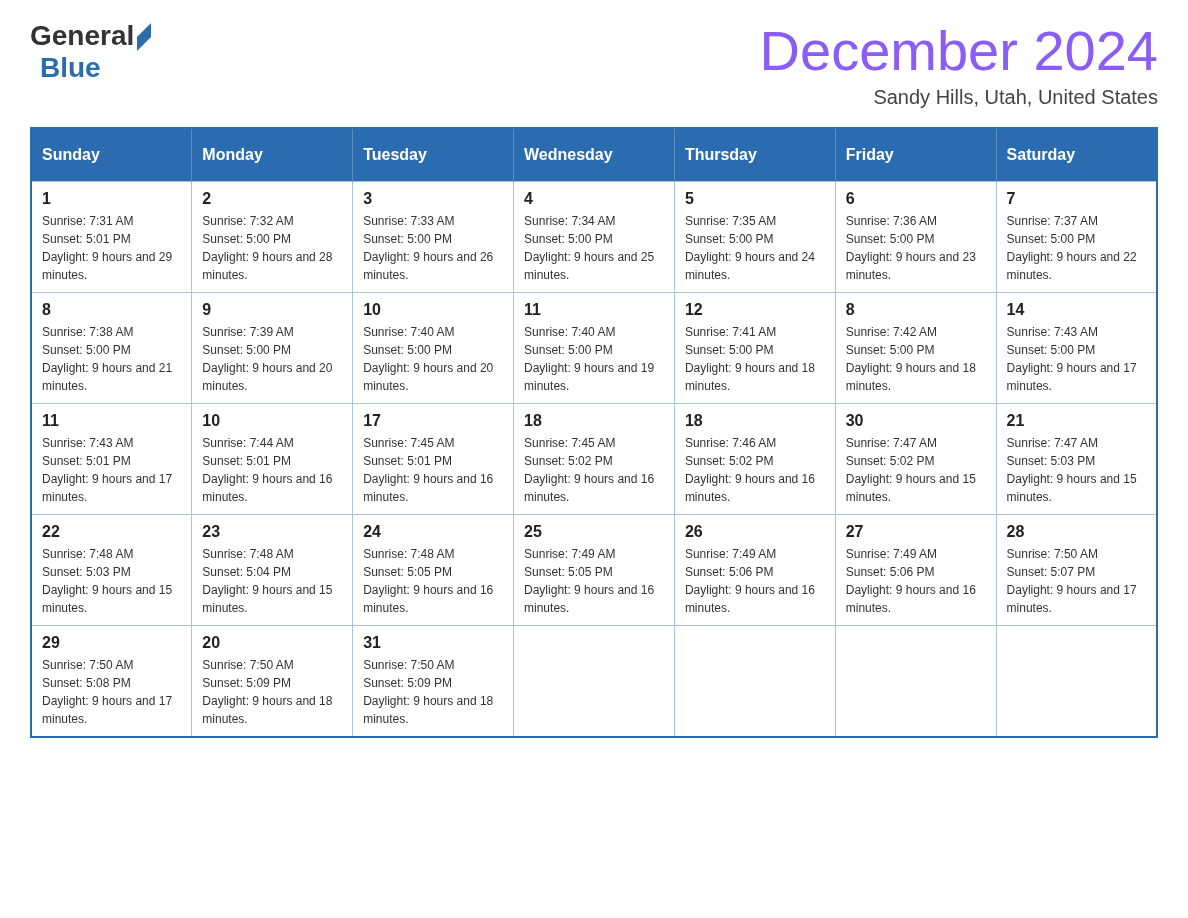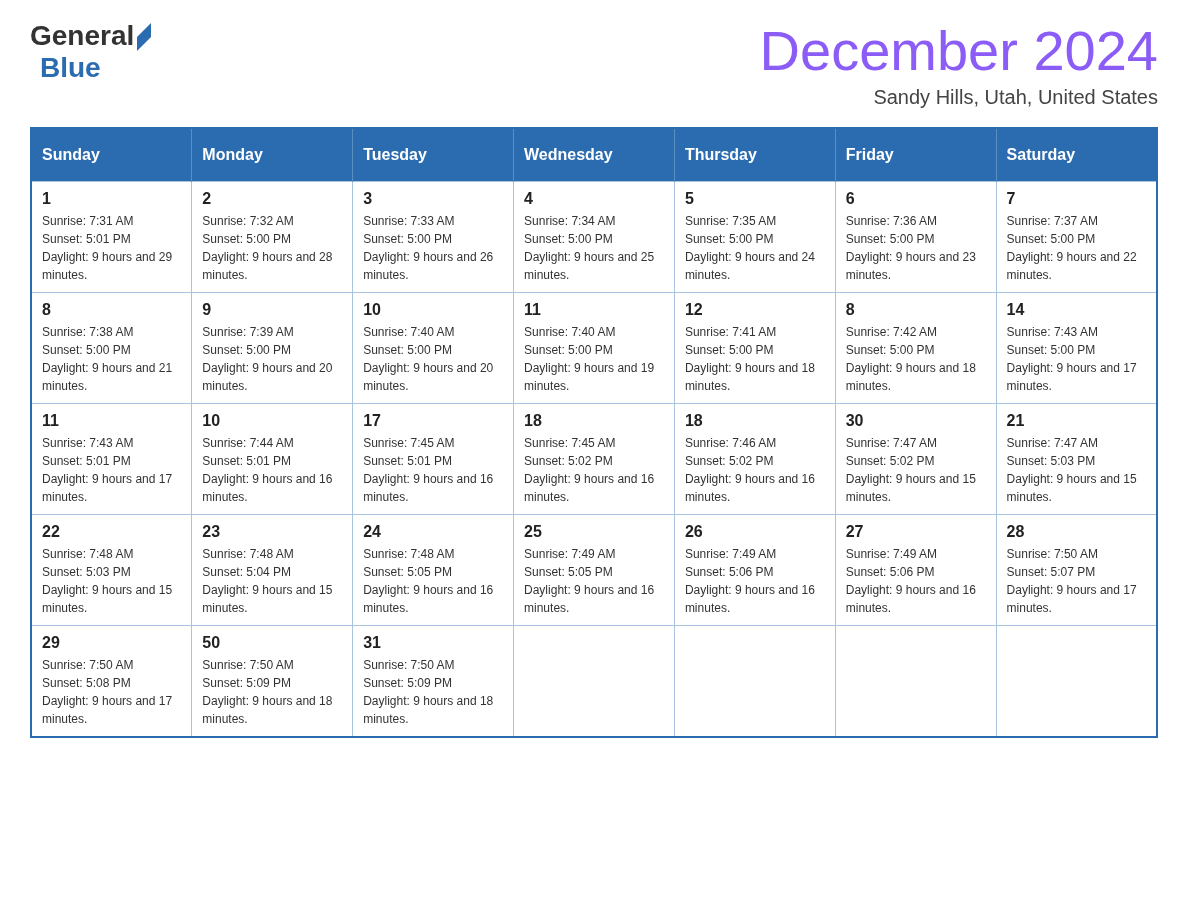--- a/index.html
+++ b/index.html
@@ -185,21 +185,21 @@
         <td><span class="day-num">26</span>
 <span class="day-info">Sunrise: 7:49 AM<br>Sunset: 5:06 PM<br>Daylight: 9 hours and 16 minutes.</span></td>
         <td><span class="day-num">27</span>
 <span class="day-info">Sunrise: 7:49 AM<br>Sunset: 5:06 PM<br>Daylight: 9 hours and 16 minutes.</span></td>
         <td><span class="day-num">28</span>
 <span class="day-info">Sunrise: 7:50 AM<br>Sunset: 5:07 PM<br>Daylight: 9 hours and 17 minutes.</span></td>
       </tr>
       <tr>
         <td><span class="day-num">29</span>
 <span class="day-info">Sunrise: 7:50 AM<br>Sunset: 5:08 PM<br>Daylight: 9 hours and 17 minutes.</span></td>
-        <td><span class="day-num">50</span>
+        <td><span class="day-num">20</span>
 <span class="day-info">Sunrise: 7:50 AM<br>Sunset: 5:09 PM<br>Daylight: 9 hours and 18 minutes.</span></td>
         <td><span class="day-num">31</span>
 <span class="day-info">Sunrise: 7:50 AM<br>Sunset: 5:09 PM<br>Daylight: 9 hours and 18 minutes.</span></td>
         <td class="empty-cell"></td>
         <td class="empty-cell"></td>
         <td class="empty-cell"></td>
         <td class="empty-cell"></td>
       </tr>
     </tbody>
 </table>

